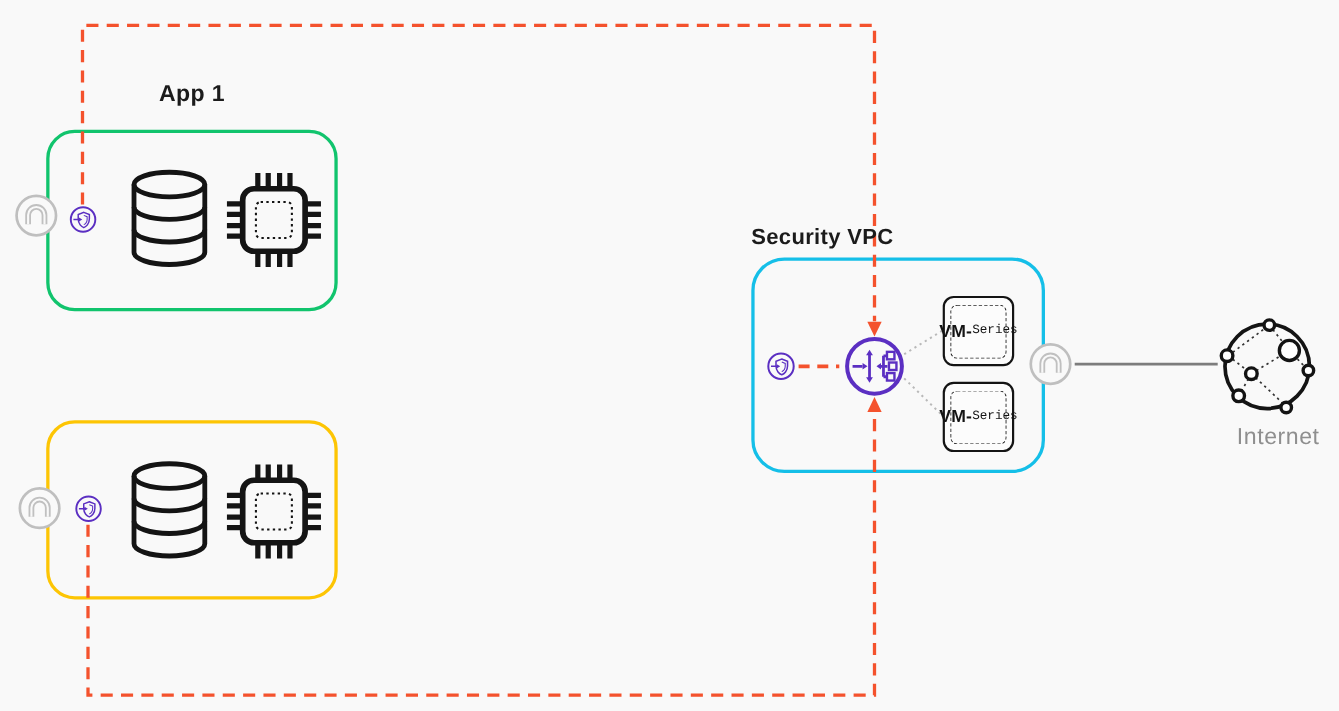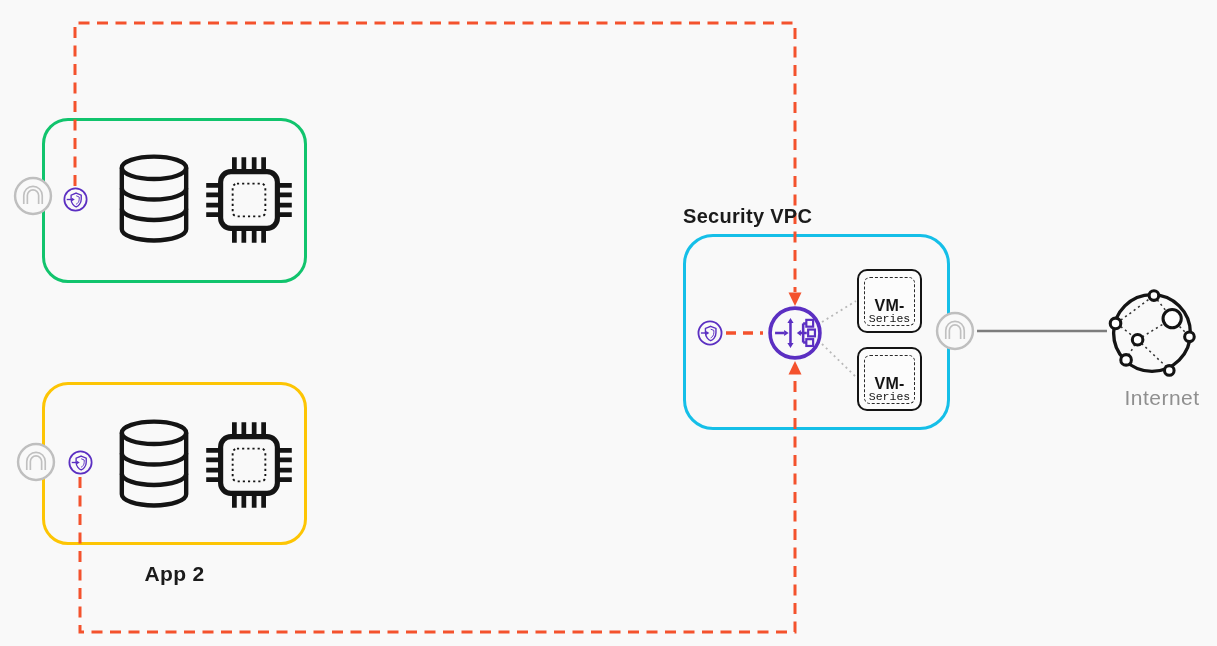--- a/index.html
+++ b/index.html
@@ -25,21 +25,21 @@
 
   .vm-box {
     position:absolute; left:857px; width:61px; height:60px;
     border:2.5px solid #141414; border-radius:10px; background:#fcfcfc;
     display:flex; align-items:center; justify-content:center;
   }
   #vm-box-1 { top:269px; }
   #vm-box-2 { top:347px; }
   .vm-inner {
     width:49px; height:47px; border:1.5px dashed #2a2a2a; border-radius:6px;
-    display:flex; flex-direction:column; align-items:center; justify-content:flex-end;
+    display:flex; flex-direction:row; align-items:center; justify-content:center;
   }
   .vm-line1 { font-weight:bold; font-size:16px; line-height:15px; color:#141414; letter-spacing:.2px; }
   .vm-line2 { font-size:11.5px; line-height:11.5px; color:#141414;font-family:Liberation Mono, monospace; }
 </style>
 </head>
 <body>
 
 <div class="canvas">
 
   <div id="app1-box" class="vpc-box"></div>
@@ -189,17 +189,17 @@
       <circle cx="52" cy="11" r="5"></circle>
       <circle cx="12" cy="40" r="5.5"></circle>
       <circle cx="71" cy="35" r="9.5"></circle>
       <circle cx="89" cy="54" r="5"></circle>
       <circle cx="35" cy="57" r="5.5"></circle>
       <circle cx="23" cy="78" r="5.5"></circle>
       <circle cx="68" cy="89" r="5"></circle>
     </g>
   </svg>
 
-  <div id="app2-label" class="node-label">App 2</div>
+  <div id="app1-label" class="node-label">App 1</div>
   <div id="secvpc-label" class="node-label">Security VPC</div>
   <div id="internet-label" class="node-label">Internet</div>
 
 </div>
 
 </body></html>

